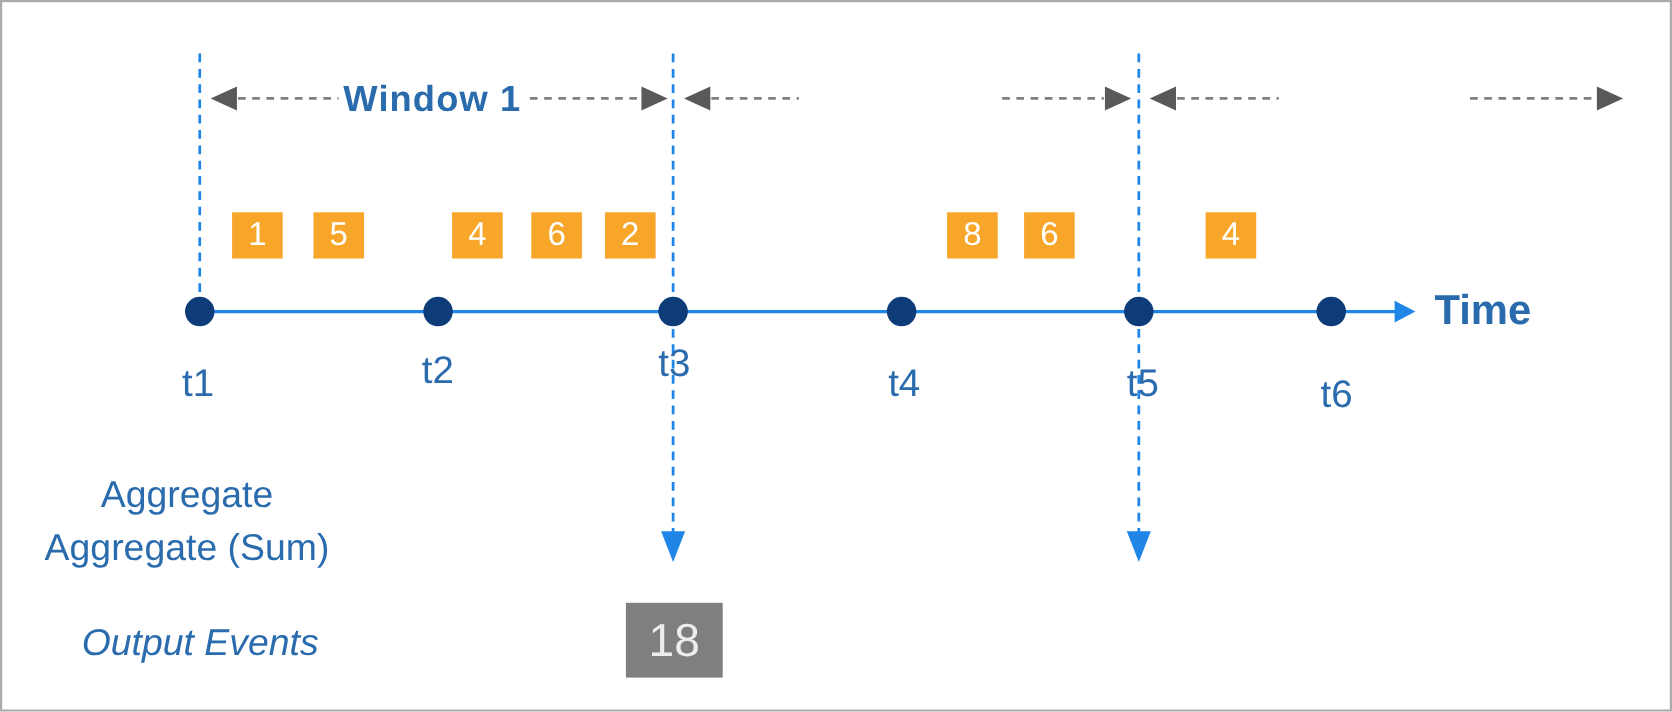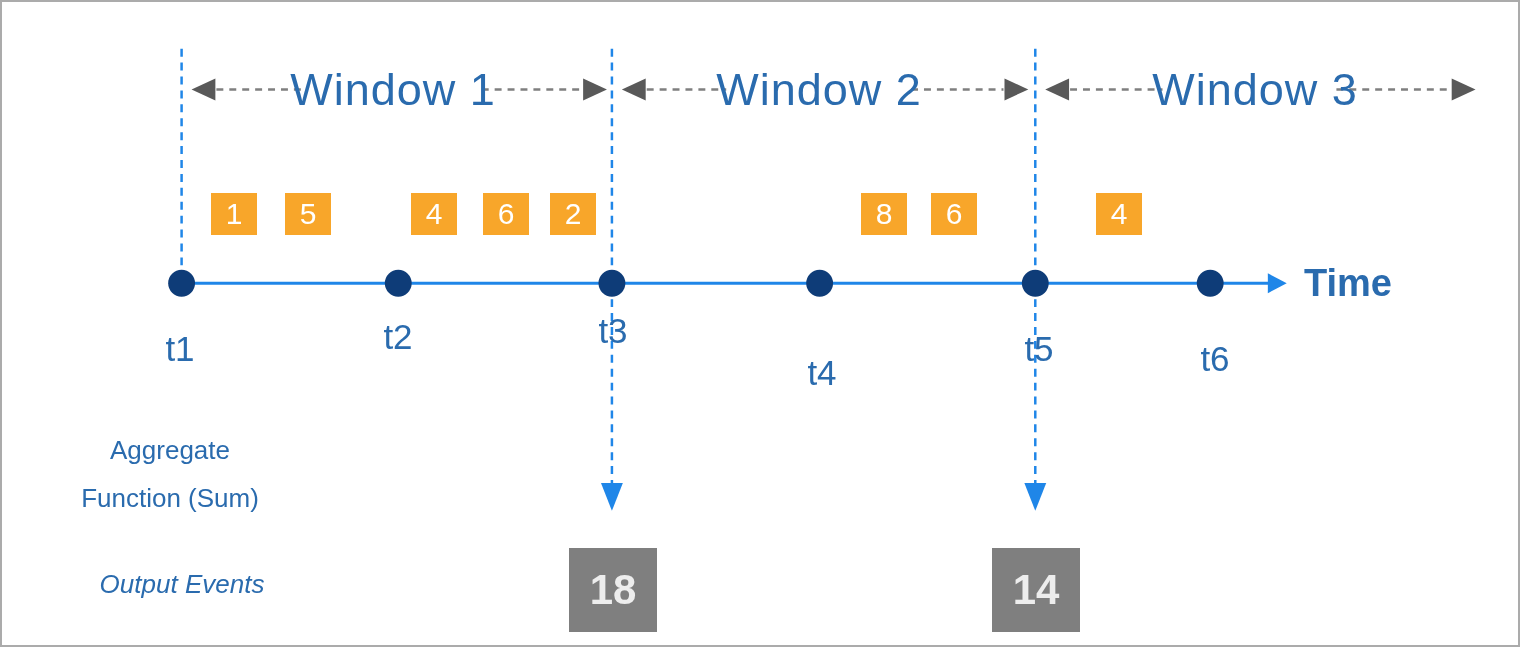--- a/index.html
+++ b/index.html
@@ -22,53 +22,53 @@
     overflow:hidden;
   }
   #lines{position:absolute;left:0;top:0;width:100%;height:100%;}
   .lbl{
     position:absolute;
     color:var(--text-blue);
     font-weight:300;
     white-space:nowrap;
     transform:translate(-50%,-50%);
   }
-  .window-label{font-size:45px;letter-spacing:1px;}
+  .window-label{font-size:33px;letter-spacing:1px;font-weight:bold;}
   .tick-label{font-size:35px;}
   .time-label{
     position:absolute;
     color:var(--text-blue);
     font-weight:700;
     font-size:38px;
     transform:translate(0,-50%);
     white-space:nowrap;
   }
   .event-box{
     position:absolute;
     width:46px;height:42px;
     background:var(--event-orange);
     color:#ffffff;
     font-size:30px;font-weight:300;
     display:flex;align-items:center;justify-content:center;
     line-height:1;
   }
   .output-box{
     position:absolute;
-    width:88px;height:84px;
+    width:88px;height:68px;
     background:var(--output-gray);
     color:#ededed;
-    font-size:42px;font-weight:700;
+    font-size:42px;font-weight:400;
     display:flex;align-items:center;justify-content:center;
     line-height:1;
   }
   .side-label{
     position:absolute;
     color:var(--text-blue);
     font-weight:300;
-    font-size:26px;
+    font-size:34px;
     text-align:center;
     line-height:48px;
     white-space:nowrap;
     transform:translateX(-50%);
   }
 </style>
 </head>
 <body>
 
 <div id="stage">
@@ -113,43 +113,40 @@
         <circle cx="396" cy="283" r="13.5"></circle>
         <circle cx="611" cy="283" r="13.5"></circle>
         <circle cx="820" cy="283" r="13.5"></circle>
         <circle cx="1037" cy="283" r="13.5"></circle>
         <circle cx="1213" cy="283" r="13.5"></circle>
       </g>
     </g>
   </svg>
 
   <div class="lbl window-label" style="left:391px;top:88px;">Window 1</div>
-  <div class="lbl window-label" style="left:817px;top:88px;">Window 2</div>
-  <div class="lbl window-label" style="left:1253px;top:88px;">Window 3</div>
 
   <div class="event-box" style="left:209px;top:191px;">1</div>
   <div class="event-box" style="left:283px;top:191px;">5</div>
   <div class="event-box" style="left:409px;top:191px;">4</div>
   <div class="event-box" style="left:481px;top:191px;">6</div>
   <div class="event-box" style="left:548px;top:191px;">2</div>
   <div class="event-box" style="left:859px;top:191px;">8</div>
   <div class="event-box" style="left:929px;top:191px;">6</div>
   <div class="event-box" style="left:1094px;top:191px;">4</div>
 
   <div class="lbl tick-label" style="left:178px;top:347px;">t1</div>
   <div class="lbl tick-label" style="left:396px;top:335px;">t2</div>
   <div class="lbl tick-label" style="left:611px;top:329px;">t3</div>
-  <div class="lbl tick-label" style="left:820px;top:347px;margin-top:24px;">t4</div>
+  <div class="lbl tick-label" style="left:820px;top:347px;">t4</div>
   <div class="lbl tick-label" style="left:1037px;top:347px;">t5</div>
   <div class="lbl tick-label" style="left:1213px;top:357px;">t6</div>
 
   <div class="time-label" style="left:1302px;top:281px;">Time</div>
 
   <div class="side-label" style="left:168px;top:424px;">
     <div>Aggregate</div>
-    <div>Function (Sum)</div>
+    <div>Aggregate (Sum)</div>
   </div>
   <div class="side-label" style="left:180px;top:558px;font-style:italic;">Output Events</div>
 
   <div class="output-box" style="left:567px;top:546px;">18</div>
-  <div class="output-box" style="left:990px;top:546px;">14</div>
 
 </div>
 
 </body></html>

